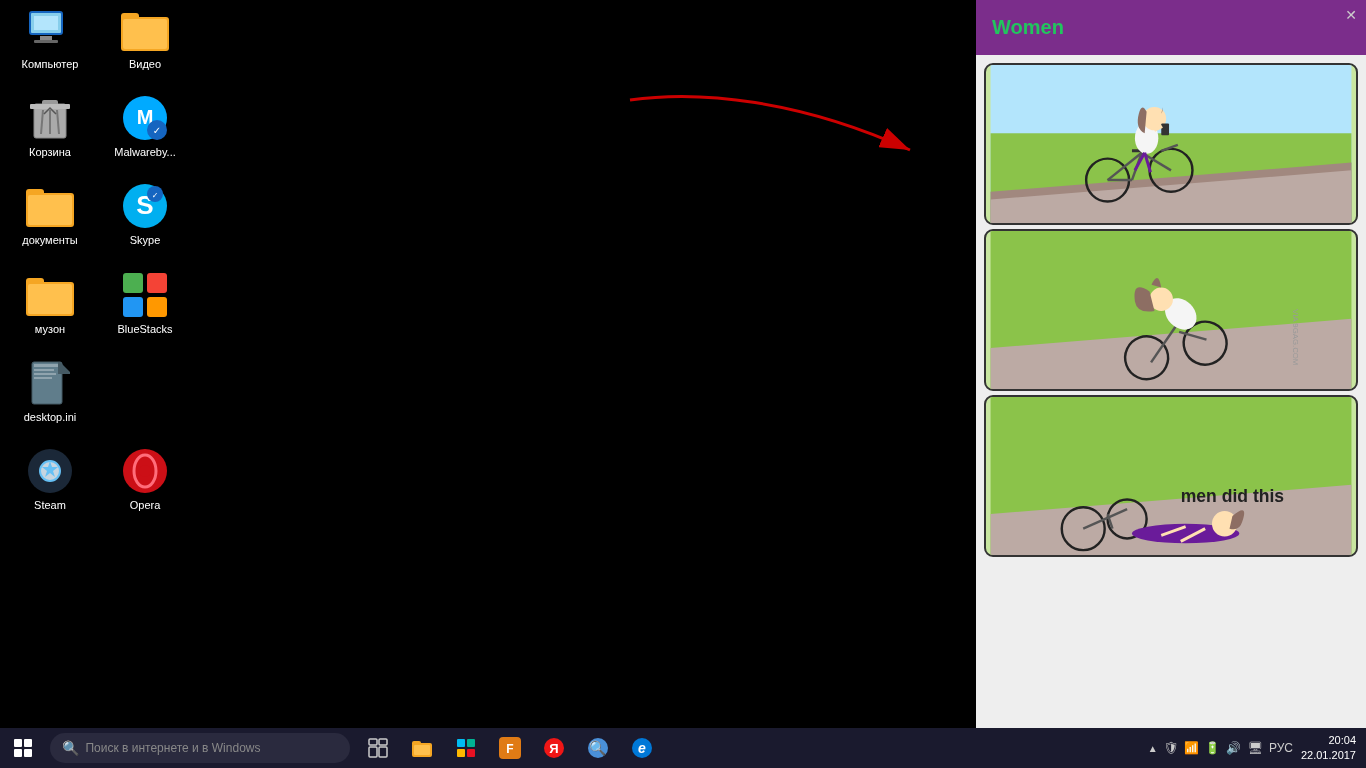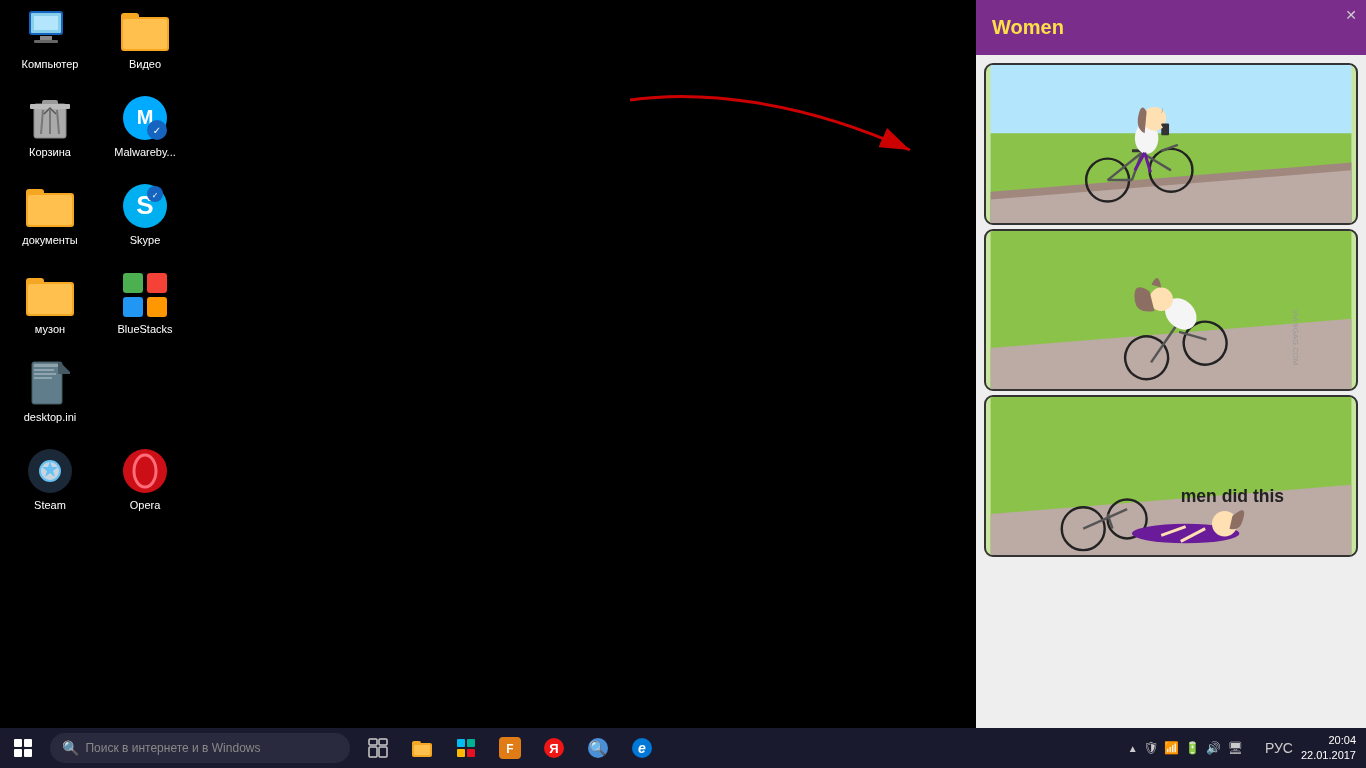--- a/index.html
+++ b/index.html
@@ -170,21 +170,21 @@
       width: 390px;
       height: 728px;
       background: #fff;
       display: flex;
       flex-direction: column;
       box-shadow: -2px 0 10px rgba(0,0,0,0.5);
     }
 
     .panel-header {
       background: #7b2d8b;
-      color: #fde047;
+      color: #22c55e;
       font-size: 20px;
       font-weight: bold;
       padding: 12px 16px;
       height: 55px;
       display: flex;
       align-items: center;
     }
 
     .close-btn {
       position: absolute;
@@ -585,21 +585,21 @@
         <span style="font-size:12px;">🛡</span>
 
         <span style="font-size:12px;">📶</span>
 
         <span style="font-size:12px;">🔋</span>
 
         <span style="font-size:12px;">🔊</span>
 
         <span style="font-size:12px;">🖥</span>
 
-        <span style="font-size:14px; color:#ccc; cursor:pointer;margin-left:16px;">РУС</span>
+        <span style="font-size:12px; color:#ccc; cursor:pointer;">РУС</span>
       </div>
 
       <div class="clock">
         <div>20:04</div>
         <div>22.01.2017</div>
       </div>
     </div>
   </div>
 
 </div>

